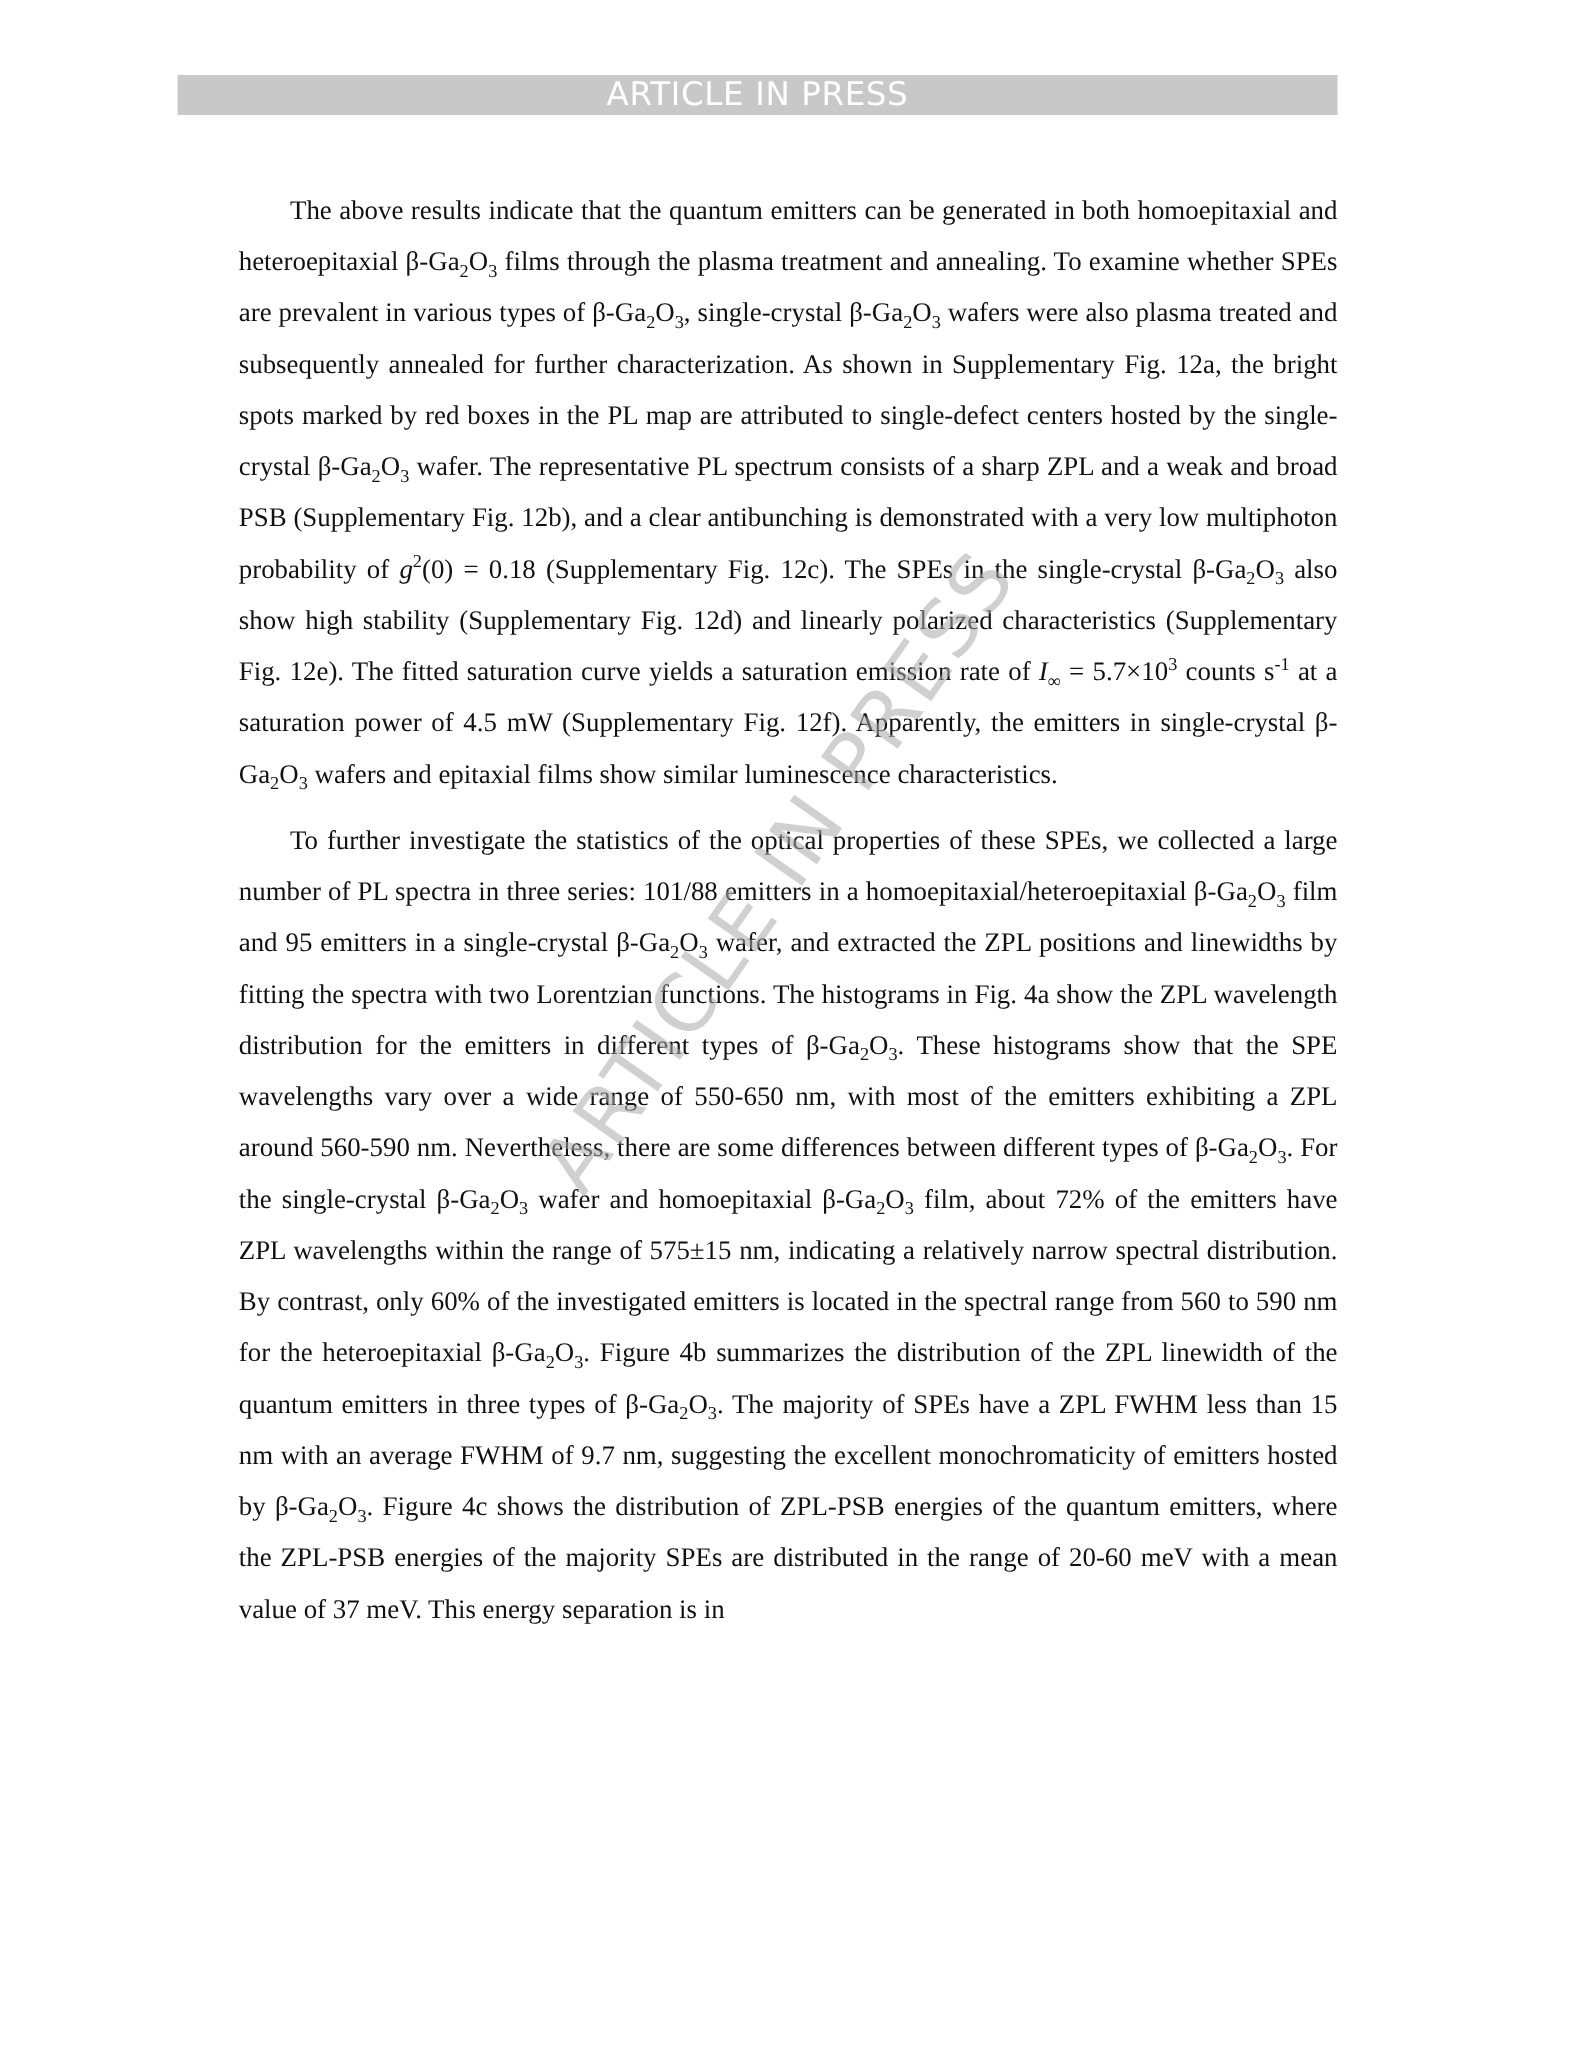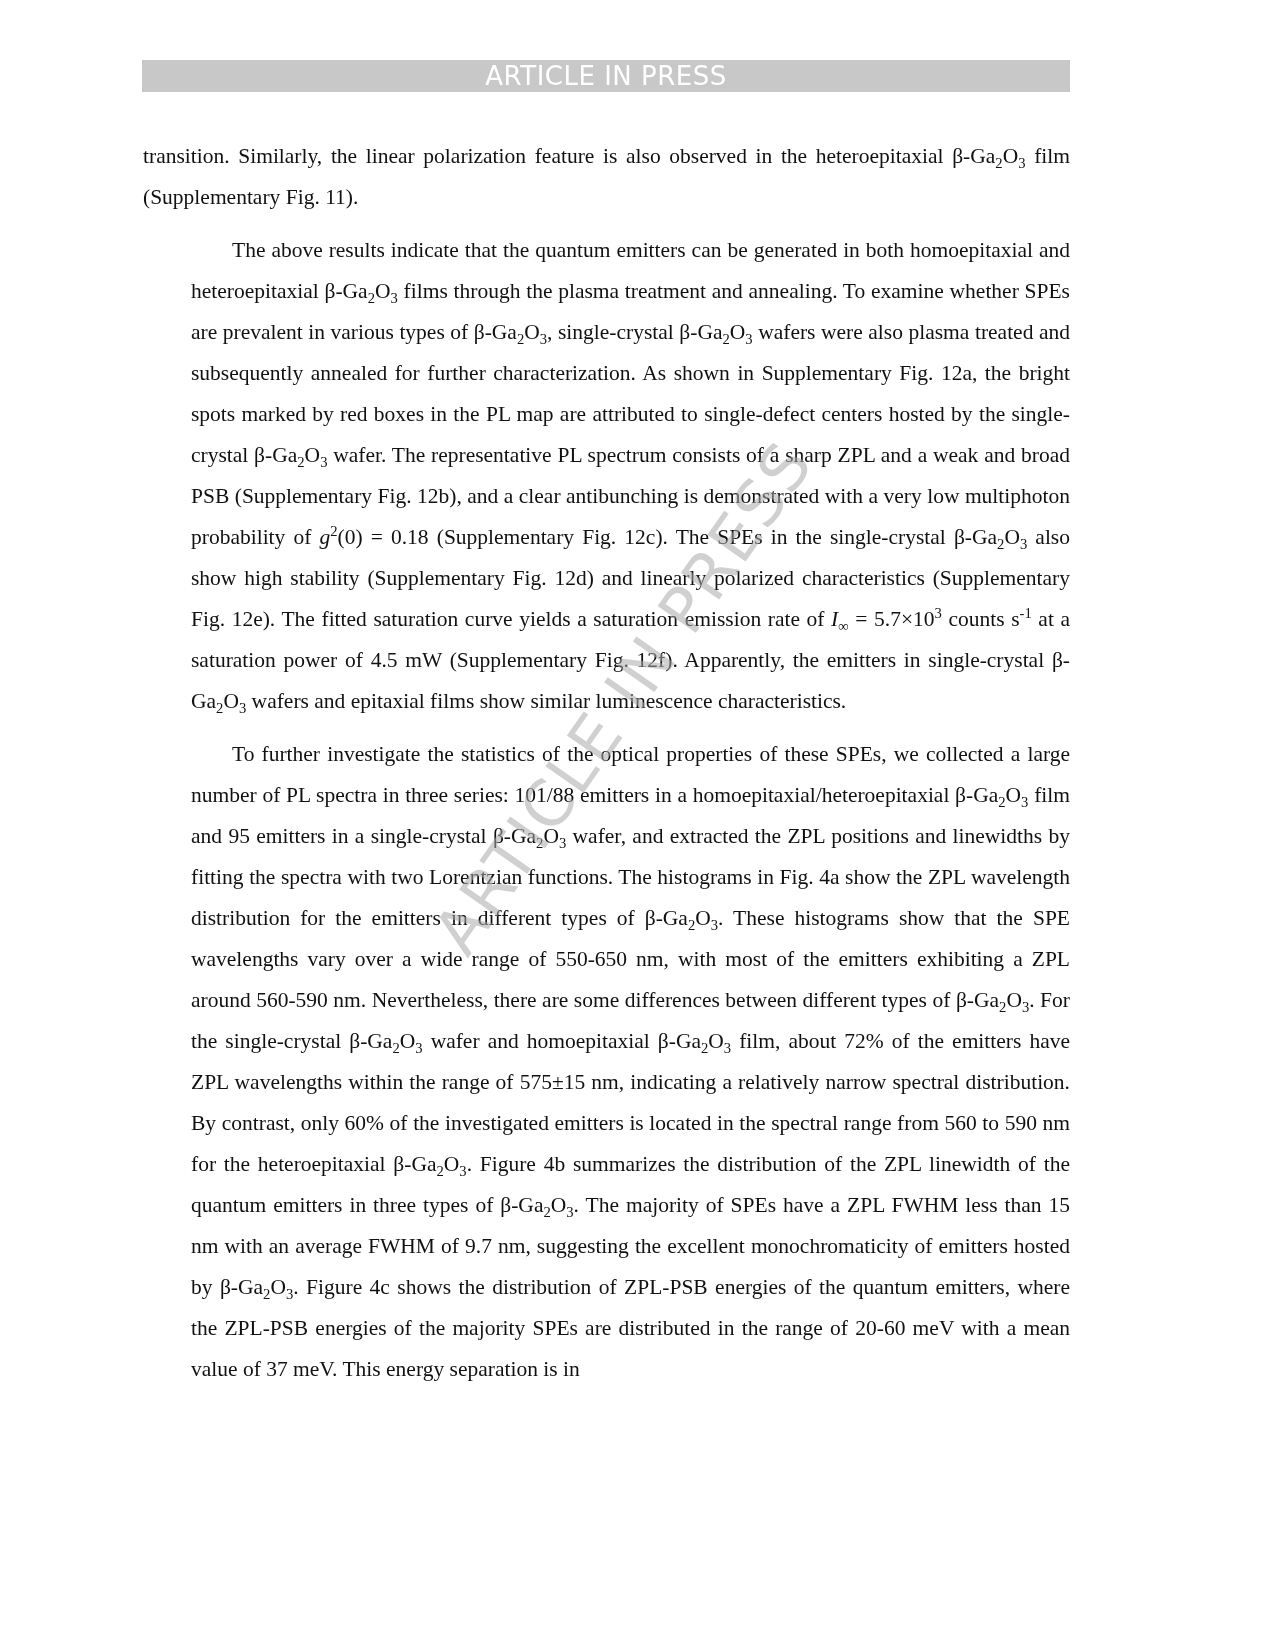--- a/index.html
+++ b/index.html
@@ -26,20 +26,19 @@
   .gap { height: 12px; }
   sub, sup { font-size: 0.68em; line-height: 0; }
   i { font-style: italic; }
 </style>
 </head>
 <body>
 
 <div class="banner">ARTICLE IN PRESS</div>
 
 <div class="body-text" style="top:136px;">
-  <p class="para">transition. Similarly, the linear polarization feature is also observed in the heteroepitaxial β-Ga<sub>2</sub>O<sub>3</sub> film (Supplementary Fig. 11).</p>
   <div class="gap"></div>
   <p class="para indent">The above results indicate that the quantum emitters can be generated in both homoepitaxial and heteroepitaxial β-Ga<sub>2</sub>O<sub>3</sub> films through the plasma treatment and annealing. To examine whether SPEs are prevalent in various types of β-Ga<sub>2</sub>O<sub>3</sub>, single-crystal β-Ga<sub>2</sub>O<sub>3</sub> wafers were also plasma treated and subsequently annealed for further characterization. As shown in Supplementary Fig. 12a, the bright spots marked by red boxes in the PL map are attributed to single-defect centers hosted by the single-crystal β-Ga<sub>2</sub>O<sub>3</sub> wafer. The representative PL spectrum consists of a sharp ZPL and a weak and broad PSB (Supplementary Fig. 12b), and a clear antibunching is demonstrated with a very low multiphoton probability of <i>g</i><sup>2</sup>(0) = 0.18 (Supplementary Fig. 12c). The SPEs in the single-crystal β-Ga<sub>2</sub>O<sub>3</sub> also show high stability (Supplementary Fig. 12d) and linearly polarized characteristics (Supplementary Fig. 12e). The fitted saturation curve yields a saturation emission rate of <i>I</i><sub>∞</sub> = 5.7×10<sup>3</sup> counts s<sup>-1</sup> at a saturation power of 4.5 mW (Supplementary Fig. 12f). Apparently, the emitters in single-crystal β-Ga<sub>2</sub>O<sub>3</sub> wafers and epitaxial films show similar luminescence characteristics.</p>
   <div class="gap"></div>
   <p class="para indent">To further investigate the statistics of the optical properties of these SPEs, we collected a large number of PL spectra in three series: 101/88 emitters in a homoepitaxial/heteroepitaxial β-Ga<sub>2</sub>O<sub>3</sub> film and 95 emitters in a single-crystal β-Ga<sub>2</sub>O<sub>3</sub> wafer, and extracted the ZPL positions and linewidths by fitting the spectra with two Lorentzian functions. The histograms in Fig. 4a show the ZPL wavelength distribution for the emitters in different types of β-Ga<sub>2</sub>O<sub>3</sub>. These histograms show that the SPE wavelengths vary over a wide range of 550-650 nm, with most of the emitters exhibiting a ZPL around 560-590 nm. Nevertheless, there are some differences between different types of β-Ga<sub>2</sub>O<sub>3</sub>. For the single-crystal β-Ga<sub>2</sub>O<sub>3</sub> wafer and homoepitaxial β-Ga<sub>2</sub>O<sub>3</sub> film, about 72% of the emitters have ZPL wavelengths within the range of 575±15 nm, indicating a relatively narrow spectral distribution. By contrast, only 60% of the investigated emitters is located in the spectral range from 560 to 590 nm for the heteroepitaxial β-Ga<sub>2</sub>O<sub>3</sub>. Figure 4b summarizes the distribution of the ZPL linewidth of the quantum emitters in three types of β-Ga<sub>2</sub>O<sub>3</sub>. The majority of SPEs have a ZPL FWHM less than 15 nm with an average FWHM of 9.7 nm, suggesting the excellent monochromaticity of emitters hosted by β-Ga<sub>2</sub>O<sub>3</sub>. Figure 4c shows the distribution of ZPL-PSB energies of the quantum emitters, where the ZPL-PSB energies of the majority SPEs are distributed in the range of 20-60 meV with a mean value of 37 meV. This energy separation is in</p>
 </div>
 
 <div class="watermark">ARTICLE IN PRESS</div>
 
 </body></html>

